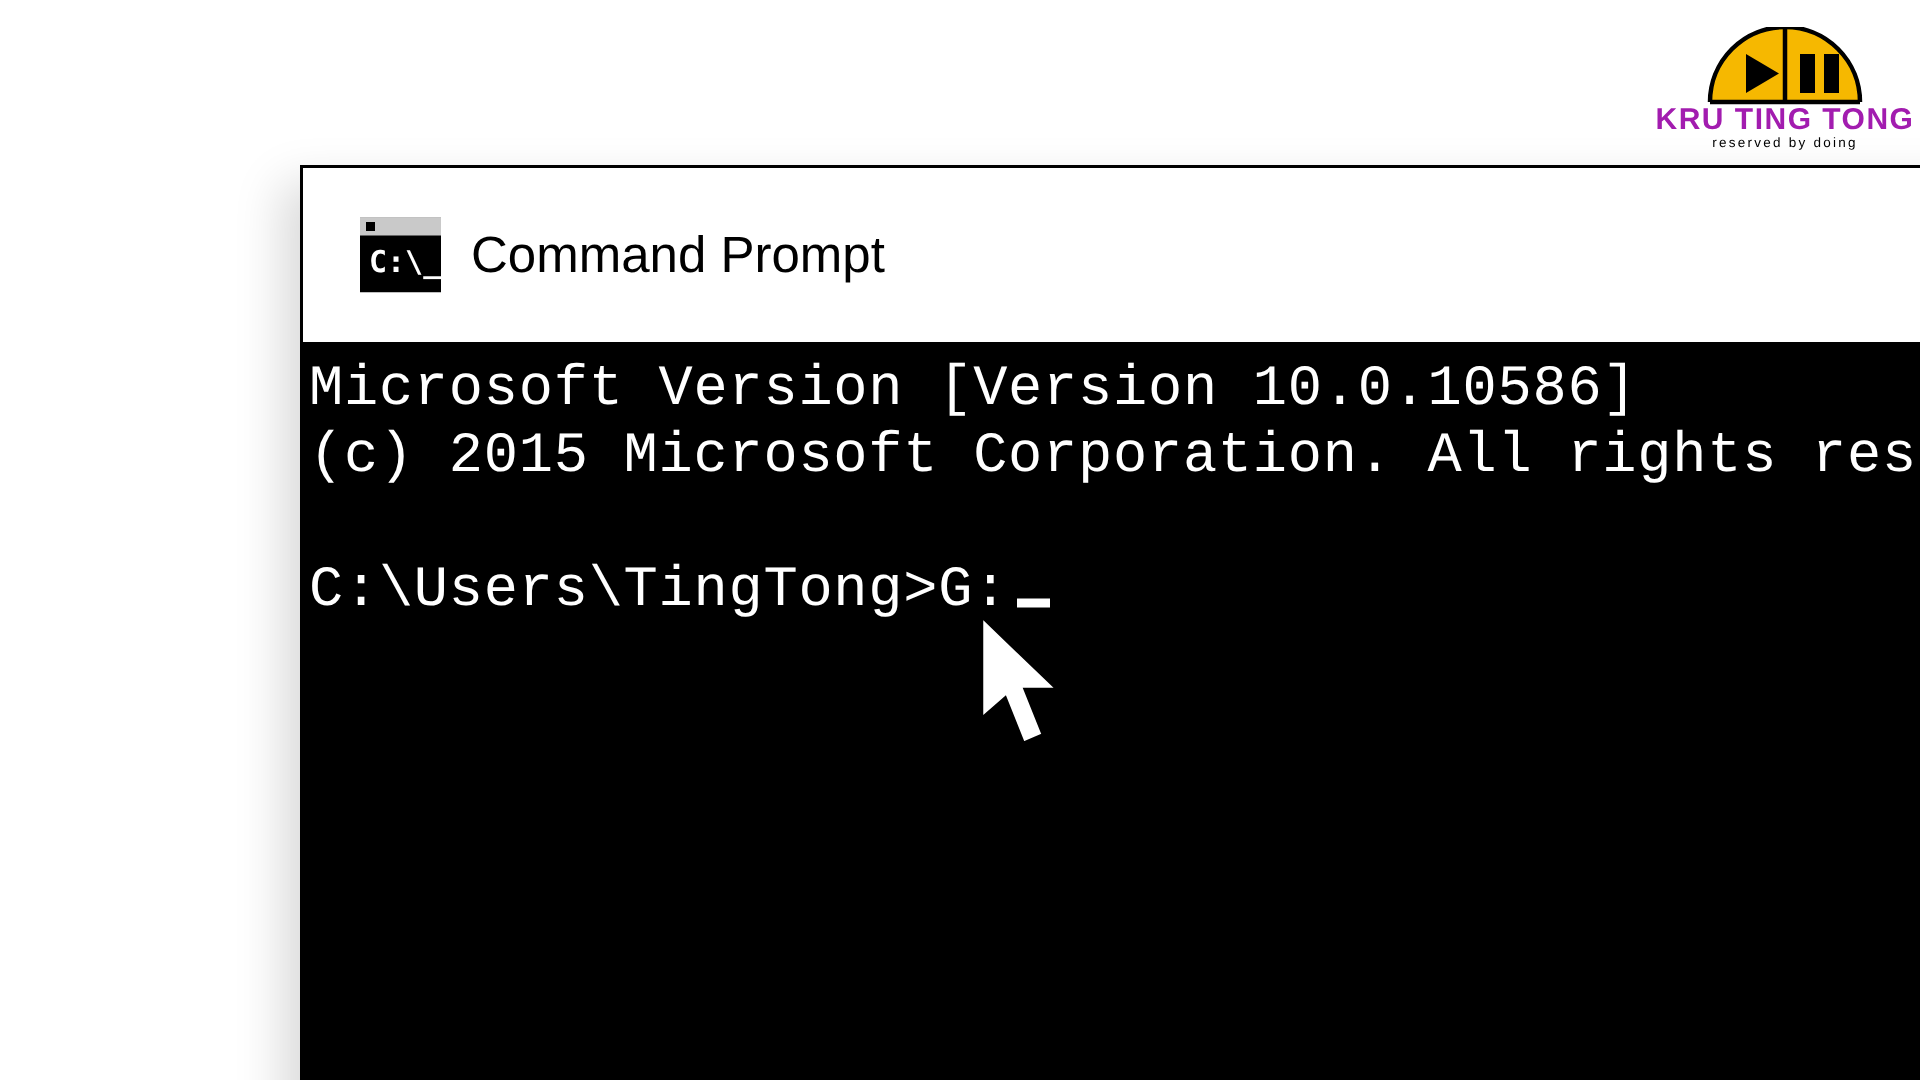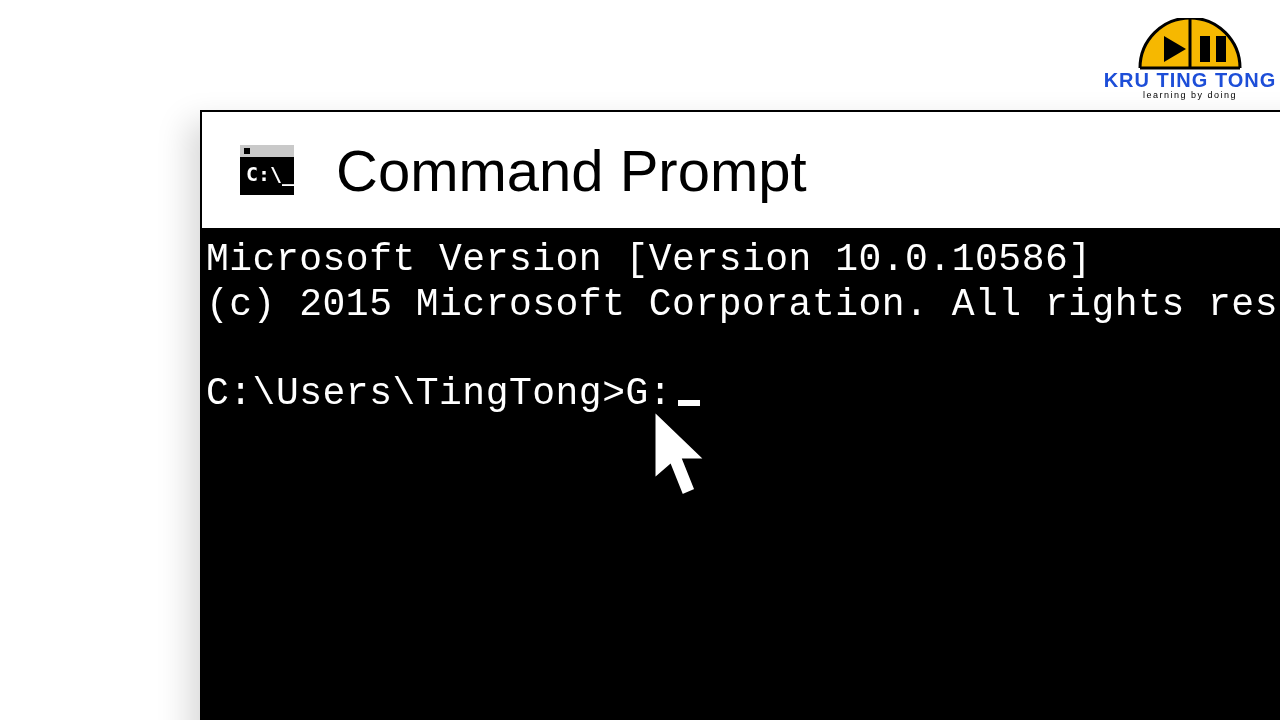--- a/index.html
+++ b/index.html
@@ -26,21 +26,21 @@
     width: 120px;
     height: 55px;
     margin: 0 auto;
     overflow: visible;
   }
   .logo-title {
     font-family: "Arial Black", Arial, sans-serif;
     font-weight: 900;
     font-size: 20px;
     letter-spacing: 1px;
-    color: #1d4ed8;
+    color: #a21caf;
     margin-top: -4px;
     white-space: nowrap;
   }
   .logo-sub {
     font-family: Arial, sans-serif;
     font-size: 9px;
     letter-spacing: 1.5px;
     color: #000;
     margin-top: -2px;
     white-space: nowrap;
@@ -60,25 +60,24 @@
     display: flex;
     align-items: center;
     height: 118px;
     padding-left: 38px;
     background: #fff;
     border-bottom: 2px solid #000;
   }
   .cmd-icon {
     width: 74px;
     height: 50px;
-    margin-right: 22px;
     flex-shrink: 0;
   }
   .cmd-title {
-    font-size: 58px;
+    font-size: 34px;
     font-weight: 400;
     color: #000;
   }
   .cmd-body {
     background: #000;
     color: #fff;
     font-family: Consolas, "Courier New", monospace;
     font-size: 38px;
     line-height: 1.18;
     padding: 8px 0 0 4px;
@@ -118,21 +117,21 @@
       <line x1="10" y1="50" x2="110" y2="50" stroke="#000" stroke-width="3"></line>
       <line x1="60" y1="0" x2="60" y2="50" stroke="#000" stroke-width="3"></line>
 
       <polygon points="34,18 34,44 56,31" fill="#000"></polygon>
 
       <rect x="70" y="18" width="10" height="26" fill="#000"></rect>
       <rect x="86" y="18" width="10" height="26" fill="#000"></rect>
     </svg>
   </div>
   <div class="logo-title">KRU TING TONG</div>
-  <div class="logo-sub">learning by doing</div>
+  <div class="logo-sub">reserved by doing</div>
 </div>
 
 <div class="cmd-window">
   <div class="cmd-titlebar">
     <span class="cmd-icon">
       <svg viewBox="0 0 54 50" width="54" height="50">
         <rect x="0" y="0" width="54" height="50" fill="#000"></rect>
         <rect x="0" y="0" width="54" height="12" fill="#c9c9c9"></rect>
         <rect x="4" y="3" width="6" height="6" fill="#000"></rect>
         <text x="6" y="36" fill="#fff" font-family="Consolas,monospace" font-size="20" font-weight="bold">C:\_</text>

